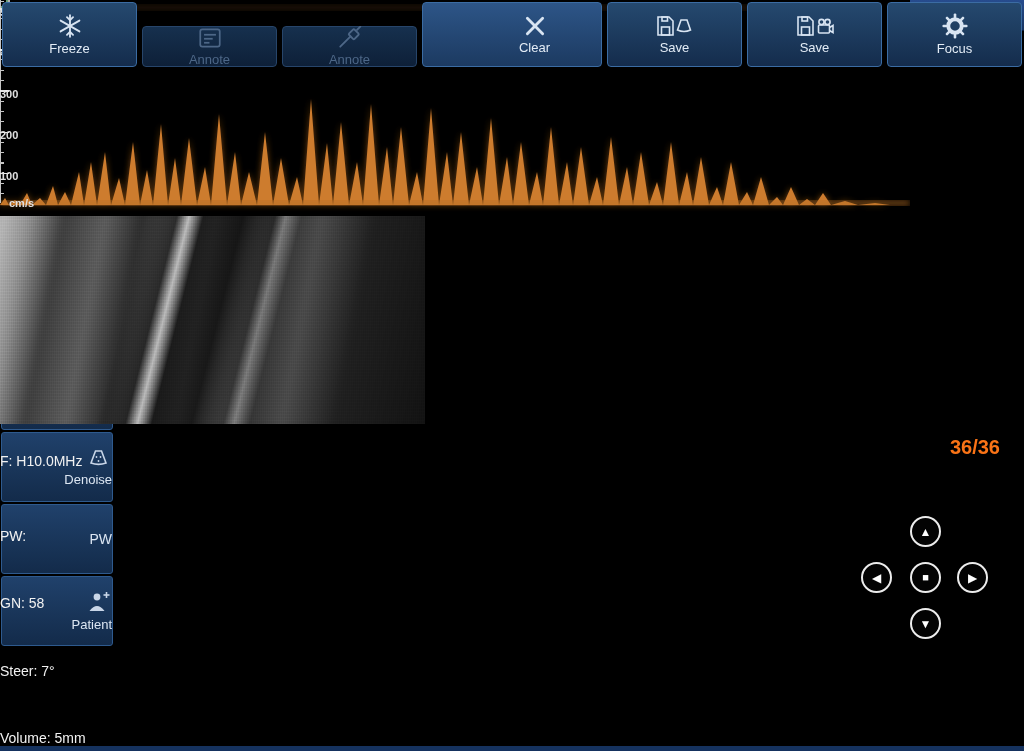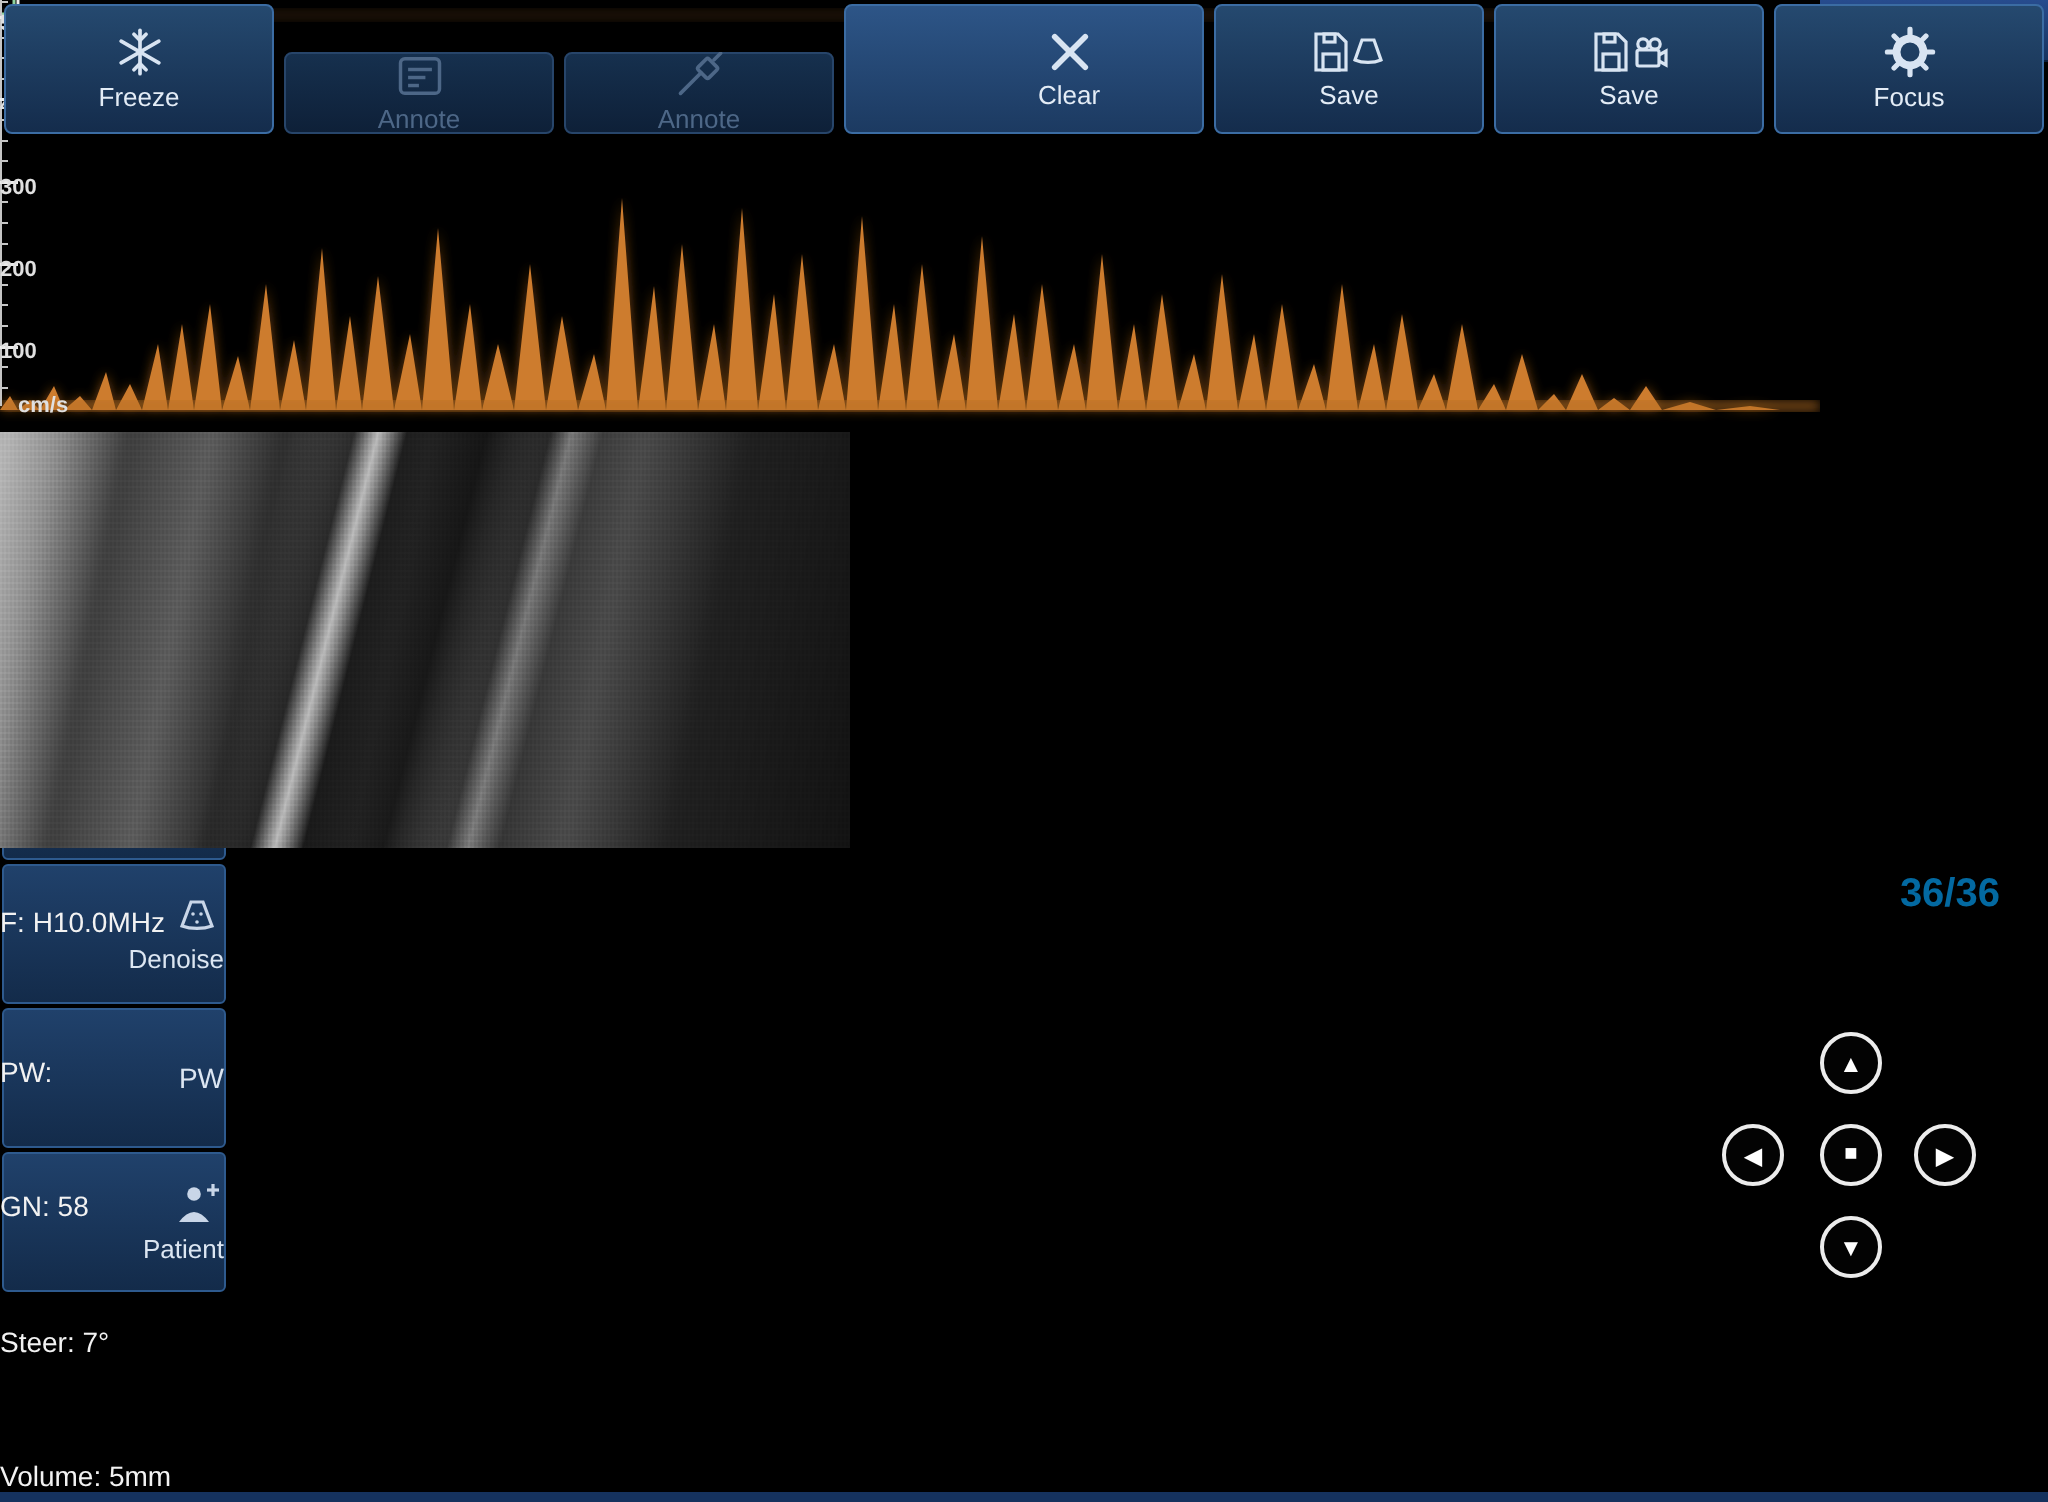--- a/index.html
+++ b/index.html
@@ -52,21 +52,21 @@
      background:repeating-linear-gradient(0deg,rgba(255,255,255,.14) 0 1px,transparent 1px 3px),
                 repeating-linear-gradient(90deg,rgba(255,255,255,.12) 0 1px,transparent 1px 2px);}
   .pwline{position:absolute;left:568;top:31;width:2px;height:420px;transform:rotate(8.5deg);
           transform-origin:top center;
           background:linear-gradient(180deg,rgba(144,212,164,.95),rgba(144,212,164,.7) 45%,rgba(144,212,164,.3));}
   .cal{position:absolute;width:26px;height:2px;background:#8fd3a0;}
   .cal1{left:546;top:154;transform:rotate(-4deg);}
   .cal2{left:537;top:189;transform:rotate(-4deg);}
   
   .freeze{position:absolute;left:145;top:437;font-size:17px;font-weight:500;letter-spacing:.5px;color:#fff;}
-  .frame{position:absolute;right:24px;top:436px;font-size:20px;font-weight:bold;color:#0369a1;}
+  .frame{position:absolute;right:24px;top:436px;font-size:20px;font-weight:bold;color:#f97316;}
   
   .pinfo{position:absolute;left:820;top:37;font-size:14px;color:#f2f2f2;
          display:flex;flex-direction:column;gap:14px;}
   .pinfo .row{display:flex;gap:48px;}
   .vicon1{position:absolute;left:813;top:184;}
   .vtext1{position:absolute;left:832;top:202;font-size:14px;color:#f2f2f2;}
   .vicon2{position:absolute;left:814;top:238;}
   .vtext2{position:absolute;left:837;top:256;font-size:14px;color:#f2f2f2;}
   .handle{position:absolute;left:1007;top:336;cursor:pointer;}
   

